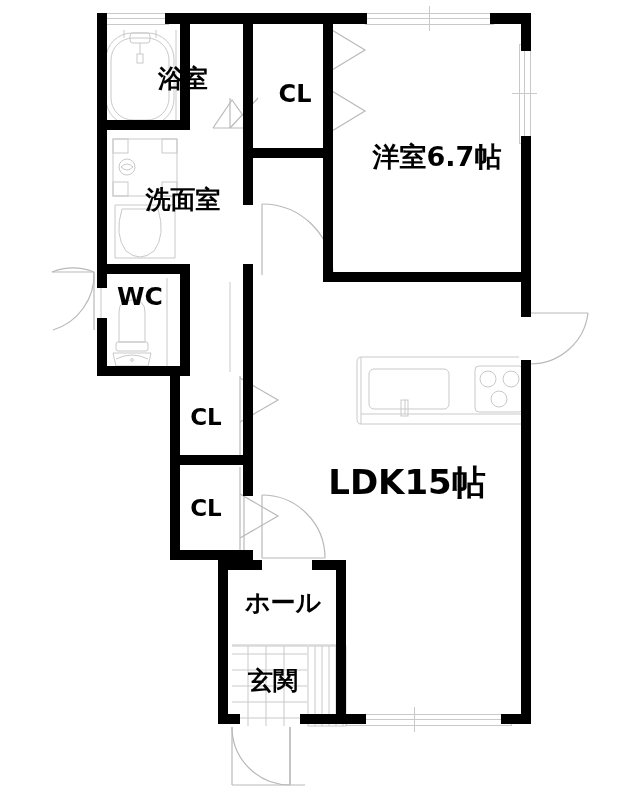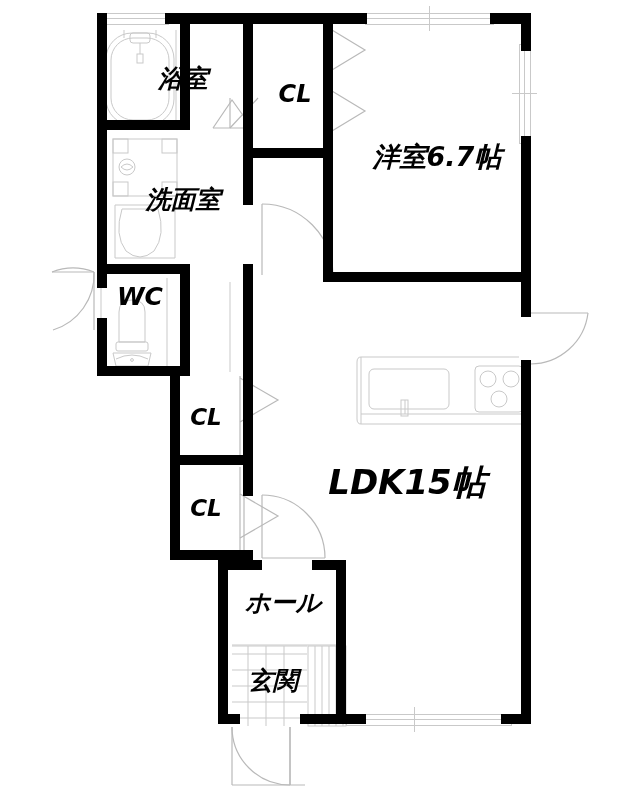--- a/index.html
+++ b/index.html
@@ -1,21 +1,21 @@
 <!DOCTYPE html>
 <html><head>
 <meta charset="utf-8">
 <title>Floor Plan</title>
 <style>
   html,body{margin:0;padding:0;background:#ffffff;}
   body{
     font-family:"Liberation Sans","DejaVu Sans",sans-serif;
     width:641px;height:800px;overflow:hidden;
   }
-  #plan-wrap{position:relative;width:641px;height:612px;background:#fff;font-style:italic;}
+  #plan-wrap{position:relative;width:641px;height:612px;background:#fff;}
   svg{display:block;}
   .room-label{
     font-family:"DejaVu Sans","Liberation Sans",sans-serif;
     font-weight:bold;
     fill:#000;
     text-anchor:middle;
     dominant-baseline:middle;
   }
 </style>
 </head>

